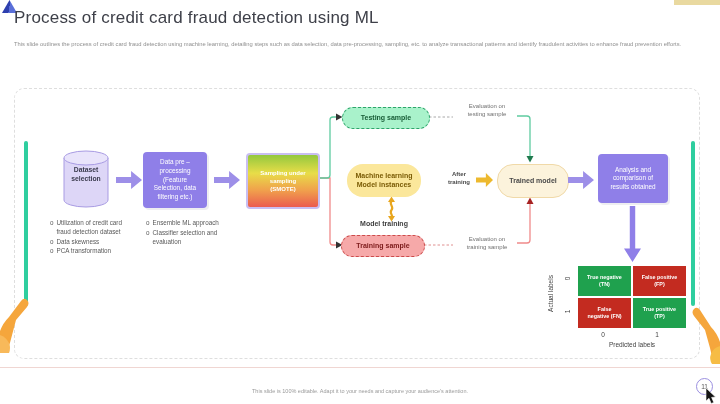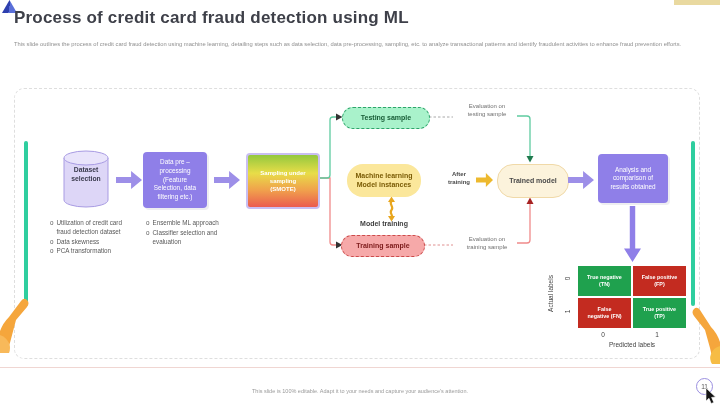--- a/index.html
+++ b/index.html
@@ -5,21 +5,21 @@
   html,body{margin:0;padding:0;background:#fff;}
   body{width:720px;height:404px;overflow:hidden;font-family:"Liberation Sans",sans-serif;-webkit-font-smoothing:antialiased;}
   .slide{position:relative;width:720px;height:404px;background:#ffffff;}
   .pre{white-space:pre-line;}
 
   
   .logo-tri{position:absolute;left:2px;top:0;width:15px;height:13px;
     clip-path:polygon(50% 0,100% 100%,0 100%);
     background:linear-gradient(100deg,#2e3fae 50%,#5a6fd8 50%);}
   .top-strip{position:absolute;right:0;top:0;width:46px;height:5px;background:#e9d9a0;}
-  .title{position:absolute;left:14px;top:8px;margin:0;font-size:17px;font-weight:700;color:#3e4049;letter-spacing:.2px;}
+  .title{position:absolute;left:14px;top:8px;margin:0;font-size:17px;font-weight:400;color:#3e4049;letter-spacing:.2px;}
   .subtitle{position:absolute;left:14px;top:40px;width:688px;margin:0;font-size:5.8px;line-height:1.55;color:#8f8f8f;}
 
   
   .content-frame{position:absolute;left:14px;top:88px;width:684px;height:269px;border:1px dashed #dedede;border-radius:10px;}
   .accent-bar{position:absolute;width:4px;height:165px;top:141px;background:#2fce9f;border-radius:2px;}
   .accent-bar.left{left:24px;}
   .accent-bar.right{left:691px;}
   .bottom-line{position:absolute;left:0;top:367px;width:720px;height:1px;background:#f0d6d2;}
 
   

